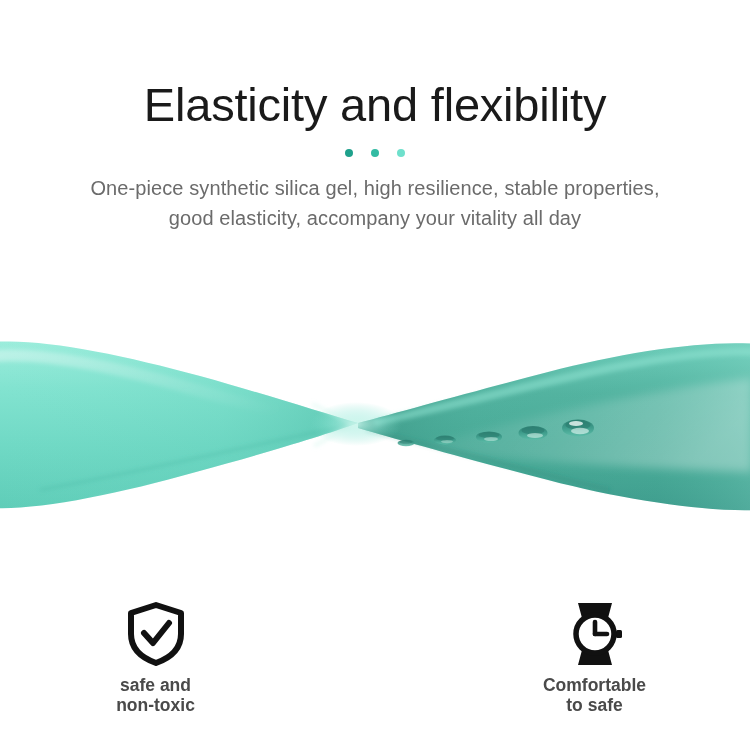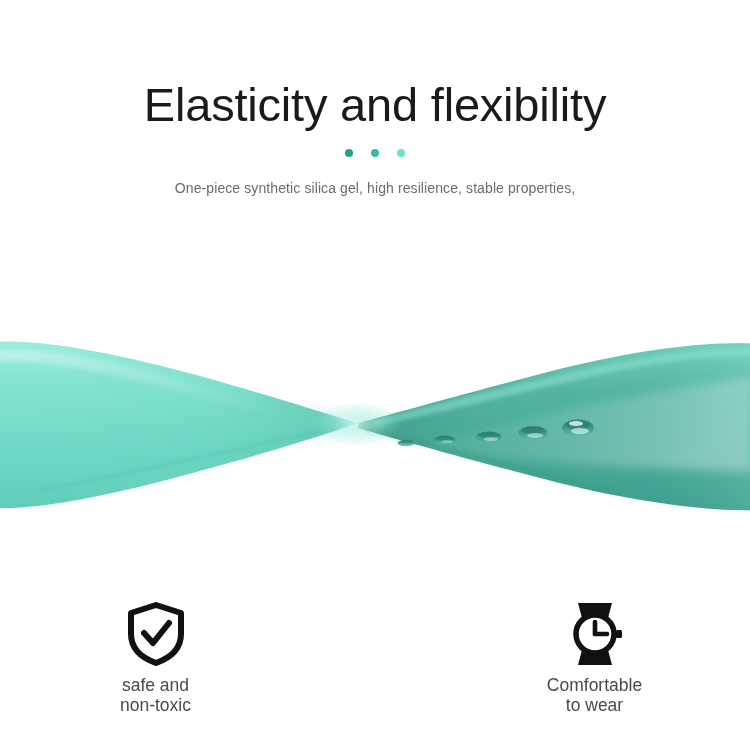--- a/index.html
+++ b/index.html
@@ -54,21 +54,21 @@
     border-radius: 50%;
     display: block;
   }
 
   .subtitle {
     margin: 16px 0 0 0;
     padding: 0;
     list-style: none;
   }
   .sub-line {
-    font-size: 14px;
+    font-size: 20px;
     line-height: 30px;
     color: #6b6b6b;
     font-weight: 400;
     letter-spacing: 0.1px;
     white-space: nowrap;
   }
 
   
   .hero {
     position: absolute;
@@ -108,41 +108,42 @@
     display: flex;
     align-items: center;
     justify-content: center;
   }
   .feature-icon svg { display: block; }
   .feature-label {
     margin-top: 9px;
     font-size: 17.5px;
     line-height: 20px;
     color: #4a4a4a;
-    font-weight: 400;
+    font-weight: 700;
   }
   .feature-label .l2 { display: block; }
 </style>
 </head>
 <body>
 
 <div class="page">
 
   <div class="header">
 
     <h1 class="title">Elasticity and flexibility</h1>
 
     <div class="dots">
       <span class="dot" style="background: rgb(31, 161, 140);"></span>
       <span class="dot" style="background: rgb(51, 187, 163);"></span>
       <span class="dot" style="background: rgb(111, 224, 204);"></span>
     </div>
 
     <div class="subtitle">
       <div class="sub-line">One-piece synthetic silica gel, high resilience, stable properties,</div>
+      <div class="sub-line">good elasticity, accompany your vitality all day</div>
     </div>
   </div>
 
   <div class="hero">
     <svg viewBox="0 0 750 255" xmlns="http://www.w3.org/2000/svg">
       <defs>
 
         <linearGradient id="gLeft" x1="0" y1="0" x2="0" y2="1">
           <stop offset="0%" stop-color="#9CEDDC"></stop>
           <stop offset="28%" stop-color="#82E3D0"></stop>
@@ -319,19 +320,19 @@
           <rect x="54" y="29" width="6" height="8" rx="1.5" fill="#111111"></rect>
 
           <circle cx="33" cy="33" r="19" fill="none" stroke="#111111" stroke-width="5.5"></circle>
 
           <path d="M33 33 L33 21" stroke="#111111" stroke-width="4.6" stroke-linecap="round"></path>
           <path d="M33 33 L45 33" stroke="#111111" stroke-width="4.6" stroke-linecap="round"></path>
         </svg>
       </div>
       <div class="feature-label">
         <span class="l1">Comfortable</span>
-        <span class="l2">to wear</span>
+        <span class="l2">to safe</span>
       </div>
     </div>
 
 
   </div>
 </div>
 
 </body></html>

